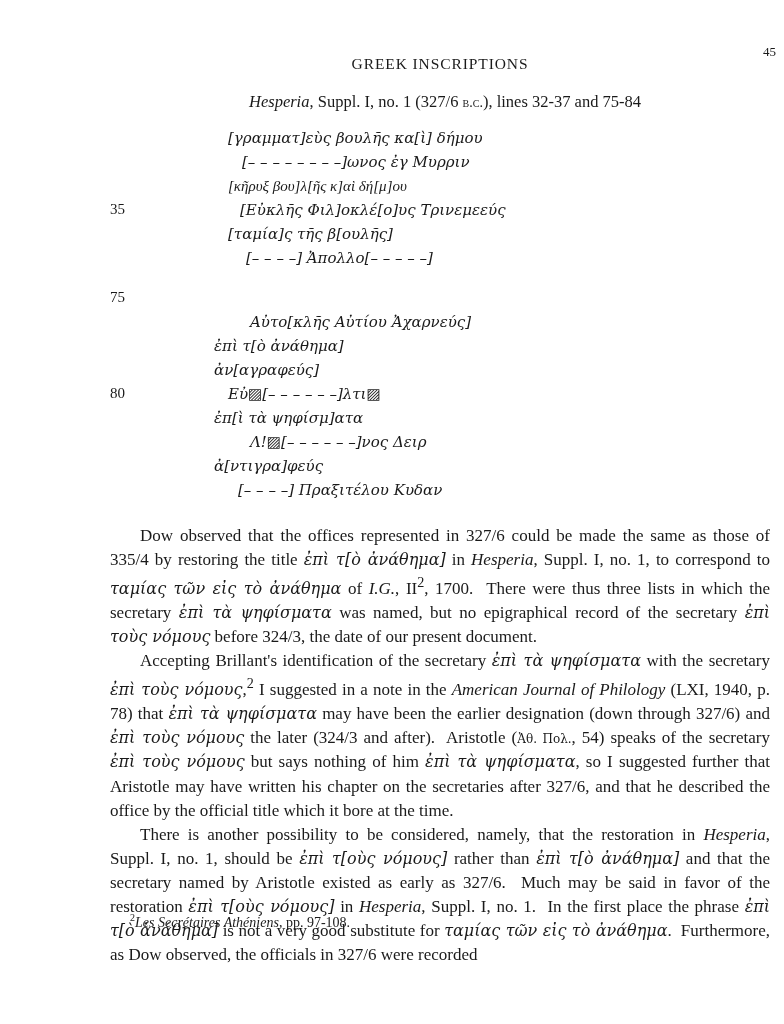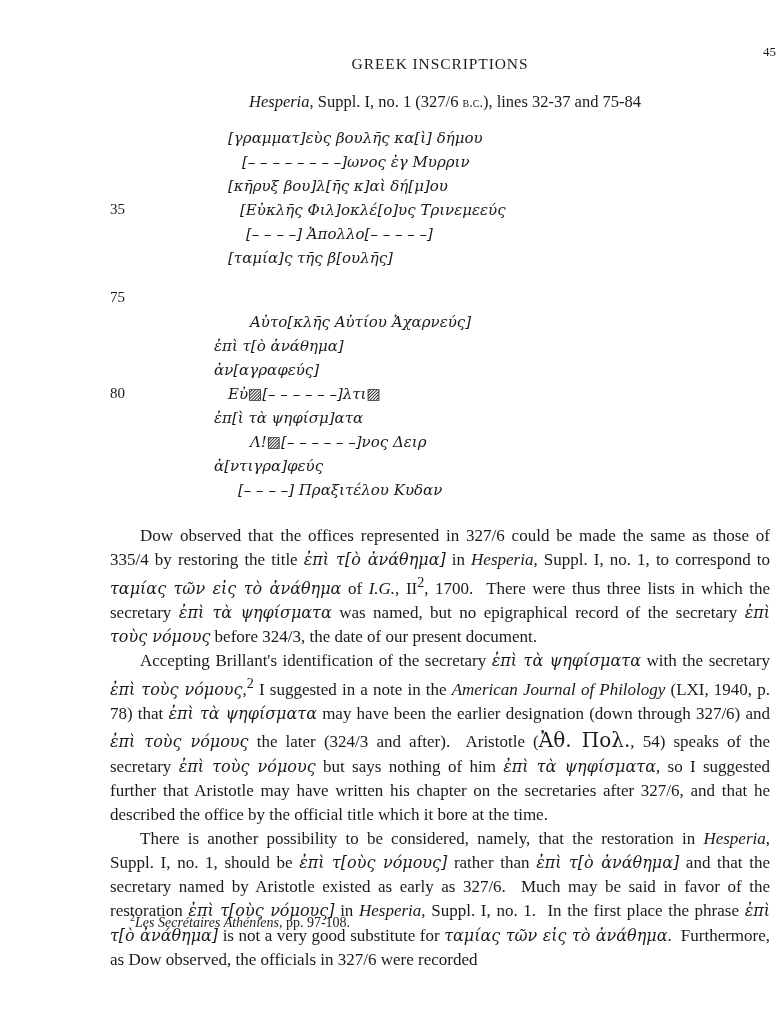--- a/index.html
+++ b/index.html
@@ -85,21 +85,21 @@
     font-size: 17px;
     line-height: 1.42;
     text-align: justify;
     margin: 0;
     text-indent: 30px;
     hyphens: none;
   }
   .para + .para { margin-top: 0px; }
   .para .it { font-style: italic; }
   .gk { font-family: "DejaVu Serif", serif; font-style: italic; font-size: 16px; }
-  .gkr { font-family: "DejaVu Serif", serif; font-size: 20px; }
+  .gkr { font-family: "DejaVu Serif", serif; font-size: 12px; }
 
   .body-block {
     margin-top: 22px;
   }
 
   .footnote {
     position: absolute;
     left: 82px;
     top: 912px;
     font-size: 14px;
@@ -122,24 +122,24 @@
 
   <div class="content">
 
     <div class="citation">
       <span class="it">Hesperia</span><span>, Suppl. I, no. 1 (327/6 </span><span class="sc">b.c.</span><span>), lines 32-37 and 75-84</span>
     </div>
 
     <div class="inscription">
         <div class="ins-line"><span class="ins-num"></span><span class="ins-text" style="margin-left: 118px;">[γραμματ]εὺς βουλῆς κα[ὶ] δήμου</span></div>
         <div class="ins-line"><span class="ins-num"></span><span class="ins-text" style="margin-left: 132px;">[– – – – – – – –]ωνος ἐγ Μυρριν</span></div>
-        <div class="ins-line"><span class="ins-num"></span><span class="ins-text" style="margin-left: 118px;">[κῆρυξ βου]λ[ῆς κ]αὶ δή[μ]ου</span></div>
+        <div class="ins-line"><span class="ins-num"></span><span class="ins-text" style="margin-left: 118px; font-family: Liberation Serif, serif;">[κῆρυξ βου]λ[ῆς κ]αὶ δή[μ]ου</span></div>
         <div class="ins-line"><span class="ins-num">35</span><span class="ins-text" style="margin-left: 130px;">[Εὐκλῆς Φιλ]οκλέ[ο]υς Τρινεμεεύς</span></div>
+        <div class="ins-line"><span class="ins-num"></span><span class="ins-text" style="margin-left: 118px;">[ταμία]ς τῆς β[ουλῆς]</span></div>
         <div class="ins-line"><span class="ins-num"></span><span class="ins-text" style="margin-left: 136px;">[– – – –] Ἀπολλο[– – – – –]</span></div>
-        <div class="ins-line"><span class="ins-num"></span><span class="ins-text" style="margin-left: 118px;">[ταμία]ς τῆς β[ουλῆς]</span></div>
         <div class="ins-line gap"></div>
         <div class="ins-line"><span class="ins-num">75</span></div>
         <div class="ins-line"><span class="ins-num"></span><span class="ins-text" style="margin-left: 140px;">Αὐτο[κλῆς Αὐτίου Ἀχαρνεύς]</span></div>
         <div class="ins-line"><span class="ins-num"></span><span class="ins-text" style="margin-left: 104px;">ἐπὶ τ[ὸ ἀνάθημα]</span></div>
         <div class="ins-line"><span class="ins-num"></span><span class="ins-text" style="margin-left: 104px;">ἀν[αγραφεύς]</span></div>
         <div class="ins-line"><span class="ins-num">80</span><span class="ins-text" style="margin-left: 118px;">Εὐ▨[– – – – – –]λτι▨</span></div>
         <div class="ins-line"><span class="ins-num"></span><span class="ins-text" style="margin-left: 104px;">ἐπ[ὶ τὰ ψηφίσμ]ατα</span></div>
         <div class="ins-line"><span class="ins-num"></span><span class="ins-text" style="margin-left: 140px;">Λ!▨[– – – – – –]νος Δειρ</span></div>
         <div class="ins-line"><span class="ins-num"></span><span class="ins-text" style="margin-left: 104px; text-align: right;">ἀ[ντιγρα]φεύς</span></div>
         <div class="ins-line"><span class="ins-num"></span><span class="ins-text" style="margin-left: 128px;">[– – – –] Πραξιτέλου Κυδαν</span></div>

